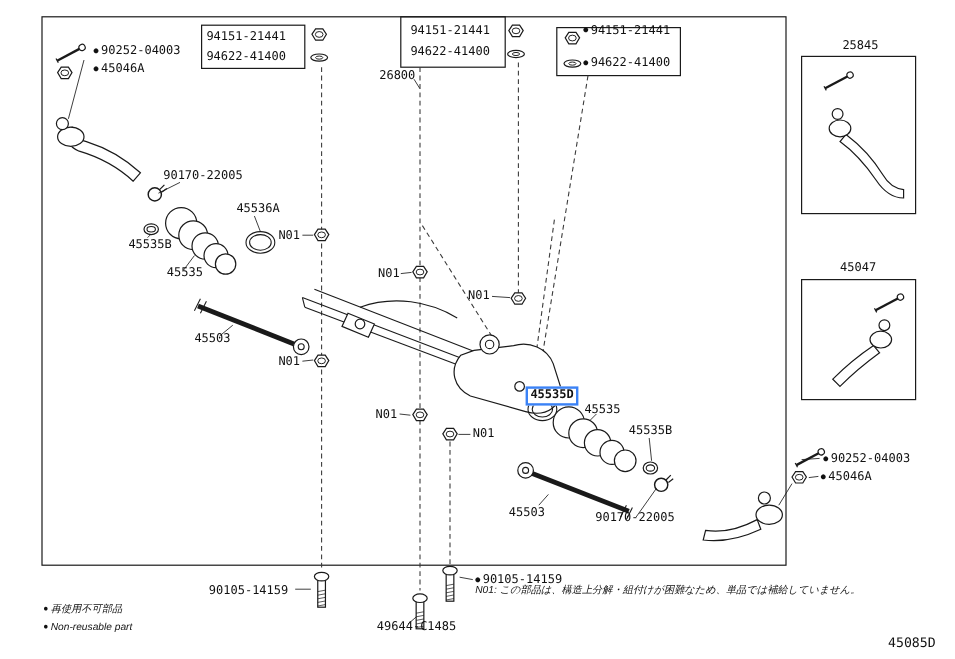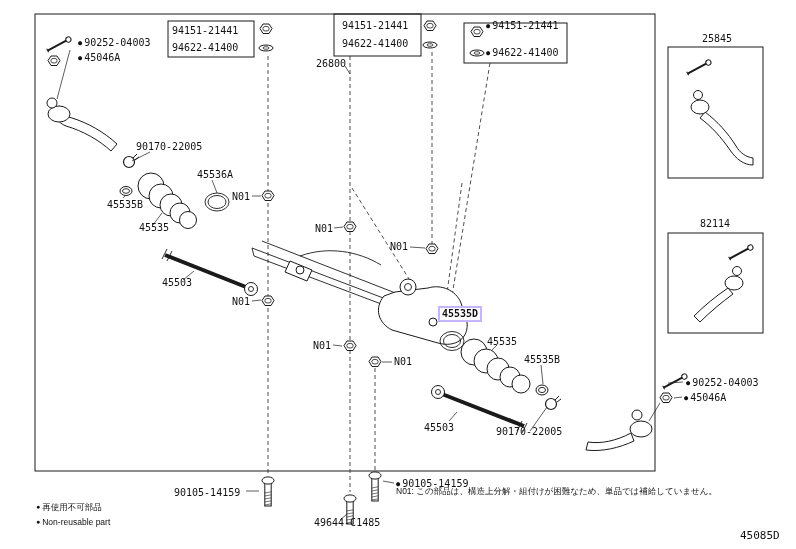--- a/index.html
+++ b/index.html
@@ -5,23 +5,23 @@
   html,body{margin:0;padding:0;background:#fff;}
   #screen{position:relative;width:796px;height:549px;background:#fff;overflow:hidden;
           font-family:"DejaVu Sans Mono",monospace;}
   svg.canvas{position:absolute;left:0;top:0;}
   .ln{fill:none;stroke:#1a1a1a;stroke-width:1;}
   .dash{fill:none;stroke:#3a3a3a;stroke-width:0.9;stroke-dasharray:4 3;}
   .ld{stroke:#1a1a1a;stroke-width:0.7;}
   .wh{fill:#fff;stroke:#1a1a1a;stroke-width:1;}
   .thin{fill:none;stroke:#1a1a1a;stroke-width:0.9;}
   .lbl{position:absolute;font:10px/1.15 "DejaVu Sans Mono",monospace;color:#111;white-space:nowrap;}
-  .sans{font-family:"Liberation Sans",sans-serif;font-size:8.5px;color:#111;}
+  .sans{font-family:"Liberation Sans",sans-serif;font-size:8.5px;color:#111;font-style:italic;}
   .blt{font-size:7px;margin-right:2px;vertical-align:1px;}
-  .hl{border:2px solid #c4b5fd;padding:0 2px;font-weight:bold;background:#fff;}
+  .hl{border:2px solid #3b82f6;padding:0 2px;font-weight:bold;background:#fff;margin-top:16px;}
 </style>
 </head>
 <body>
 
 <div id="screen">
 
   <svg class="canvas" width="796" height="549" viewBox="0 0 796 549">
     <defs>
       <g id="nut">
         <polygon points="-6,-0.5 -3,-5 3,-5 6,-0.5 3,4.5 -3,4.5" fill="#fff" stroke="#1a1a1a" stroke-width="1"></polygon>
@@ -228,21 +228,21 @@
   <div class="lbl" style="left:342px;top:38px">94622-41400</div>
 
   <div class="lbl" style="left:486px;top:20px">
     <span class="blt">●</span><span>94151-21441</span>
   </div>
   <div class="lbl" style="left:486px;top:47px">
     <span class="blt">●</span><span>94622-41400</span>
   </div>
 
   <div class="lbl" style="left:702px;top:33px">25845</div>
-  <div class="lbl" style="left:700px;top:218px">82114</div>
+  <div class="lbl" style="left:700px;top:218px">45047</div>
 
   <div class="lbl" style="left:136px;top:141px">90170-22005</div>
   <div class="lbl" style="left:197px;top:169px">45536A</div>
   <div class="lbl" style="left:107px;top:199px">45535B</div>
   <div class="lbl" style="left:139px;top:222px">45535</div>
   <div class="lbl" style="left:162px;top:277px">45503</div>
 
   <div class="lbl" style="left:232px;top:191px">N01</div>
   <div class="lbl" style="left:315px;top:223px">N01</div>
   <div class="lbl" style="left:390px;top:241px">N01</div>

